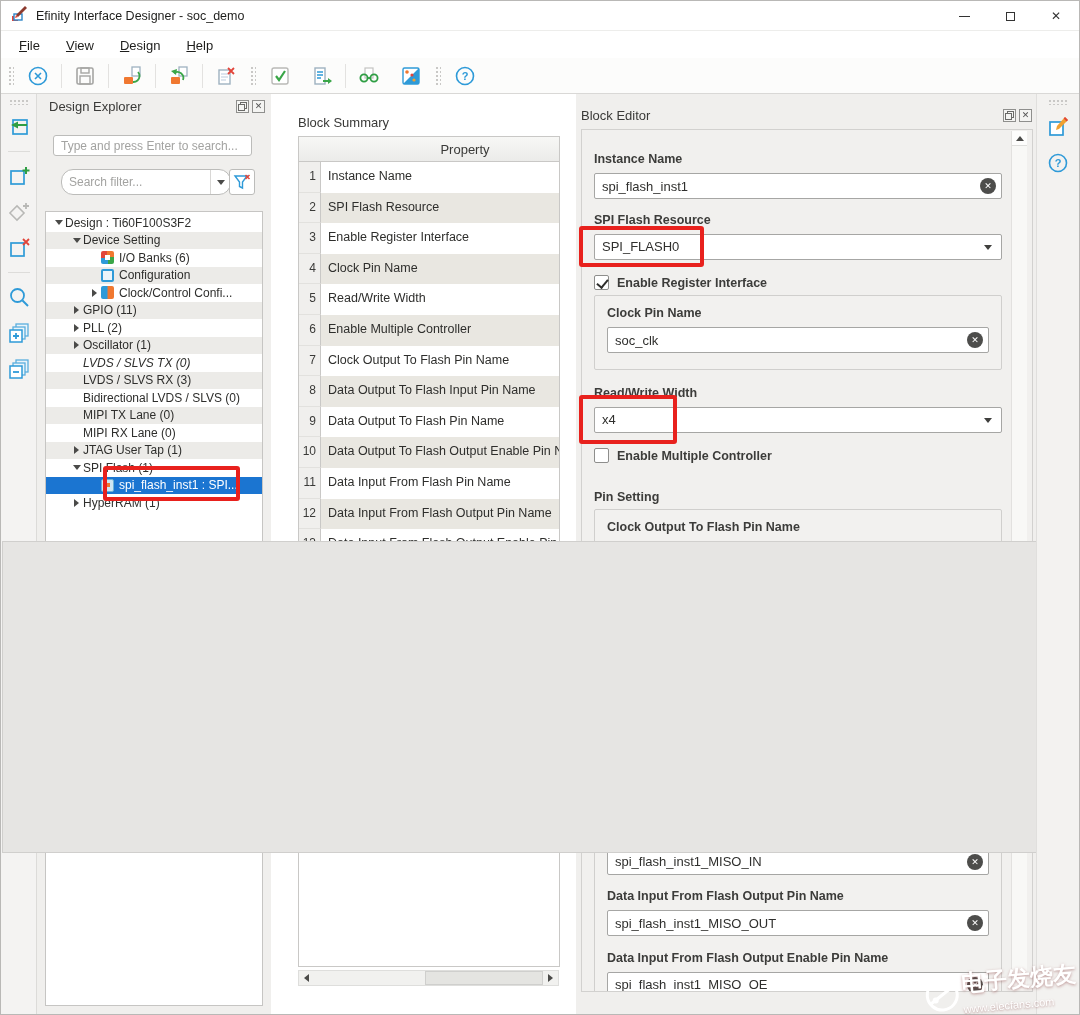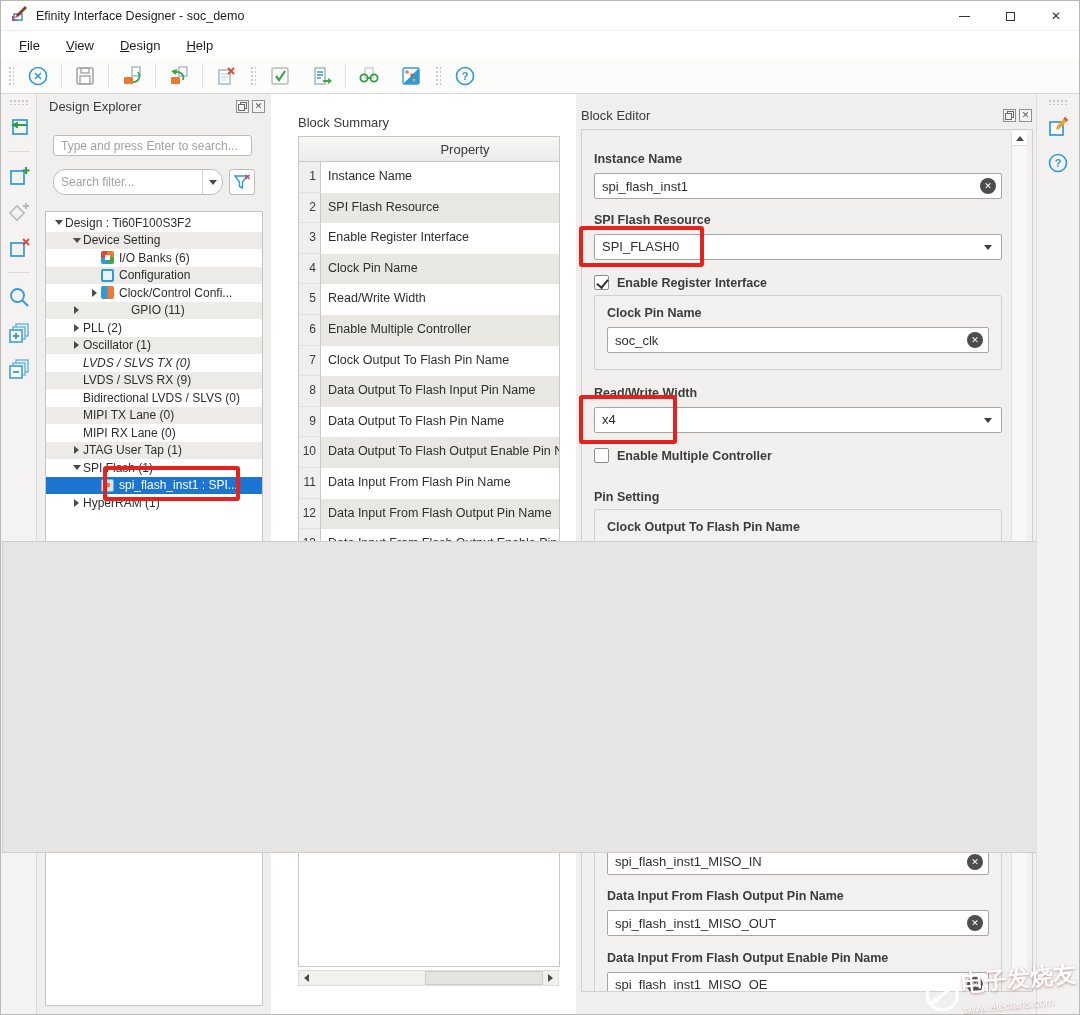--- a/index.html
+++ b/index.html
@@ -38,21 +38,21 @@
   
   .panel-title { font-size:13px; color:#3a3a38; }
   .phicons { display:flex; gap:3px; }
   .phicon { width:13px; height:13px; border:1px solid #8f8f8d; background:#f4f4f2; display:flex; align-items:center; justify-content:center; font-size:9px; color:#555; line-height:1; }
 
   
   .de-panel { position:absolute; left:36px; top:93px; bottom:0; width:234px; background:#f0efed; }
   .de-head { position:absolute; left:12px; top:5px; right:6px; display:flex; justify-content:space-between; align-items:center; }
   .de-search { position:absolute; left:16px; top:41px; width:199px; height:21px; border:1px solid #bcbcba; border-radius:3px; background:#fff; font-size:12px; color:#2f2f2d; padding:0 7px; font-family:inherit; }
   .de-search::placeholder { color:#a3a3a1; }
-  .de-filter { position:absolute; left:16px; top:75px; width:170px; height:26px; border:1px solid #bcbcba; border-radius:12px; background:#fff; display:flex; align-items:center; }
+  .de-filter { position:absolute; left:24px; top:75px; width:170px; height:26px; border:1px solid #bcbcba; border-radius:12px; background:#fff; display:flex; align-items:center; }
   .de-filter .val { flex:1; font-size:12px; color:#a3a3a1; padding-left:7px; }
   .de-filter .dd { width:20px; height:100%; border-left:1px solid #d8d7d5; display:flex; align-items:center; justify-content:center; }
   .caret-down { border:4px solid transparent; border-top:5px solid #4a4a48; margin-top:4px; }
   .filter-btn { position:absolute; left:192px; top:75px; width:26px; height:26px; border:1px solid #bcbcba; border-radius:3px; background:#fff; display:flex; align-items:center; justify-content:center; }
   .tree-box { position:absolute; left:8px; top:117px; width:218px; bottom:8px; background:#fff; border:1px solid #c6c5c3; overflow:hidden; padding-top:2px; }
   .trow { height:17.5px; display:flex; align-items:center; font-size:12px; color:#2e2e2c; white-space:nowrap; overflow:hidden; }
   .trow.alt { background:#ecebe8; }
   .trow.sel { background:#1b75d1; color:#fff; }
   .arr { width:13px; flex:0 0 13px; display:flex; align-items:center; justify-content:center; }
   .arr.open::after { content:""; border:4px solid transparent; border-top:5px solid #4a4a48; margin-top:4px; }
@@ -338,39 +338,39 @@
         <div class="trow alt" style="padding-left: 42px;">
           <span class="arr"></span>
           <span class="ticon configuration"></span>
           <span>Configuration</span>
         </div>
         <div class="trow" style="padding-left: 42px;">
           <span class="arr closed"></span>
           <span class="ticon clock-control"></span>
           <span>Clock/Control Confi...</span>
         </div>
-        <div class="trow alt" style="padding-left: 24px; gap: 48px;">
+        <div class="trow alt" style="padding-left: 24px;">
           <span class="arr closed"></span>
           <span>GPIO (11)</span>
         </div>
         <div class="trow" style="padding-left: 24px;">
           <span class="arr closed"></span>
           <span>PLL (2)</span>
         </div>
         <div class="trow alt" style="padding-left: 24px;">
           <span class="arr closed"></span>
           <span>Oscillator (1)</span>
         </div>
         <div class="trow" style="padding-left: 24px; font-style: italic;">
           <span class="arr"></span>
           <span>LVDS / SLVS TX (0)</span>
         </div>
         <div class="trow alt" style="padding-left: 24px;">
           <span class="arr"></span>
-          <span>LVDS / SLVS RX (9)</span>
+          <span>LVDS / SLVS RX (3)</span>
         </div>
         <div class="trow" style="padding-left: 24px;">
           <span class="arr"></span>
           <span>Bidirectional LVDS / SLVS (0)</span>
         </div>
         <div class="trow alt" style="padding-left: 24px;">
           <span class="arr"></span>
           <span>MIPI TX Lane (0)</span>
         </div>
         <div class="trow" style="padding-left: 24px;">

